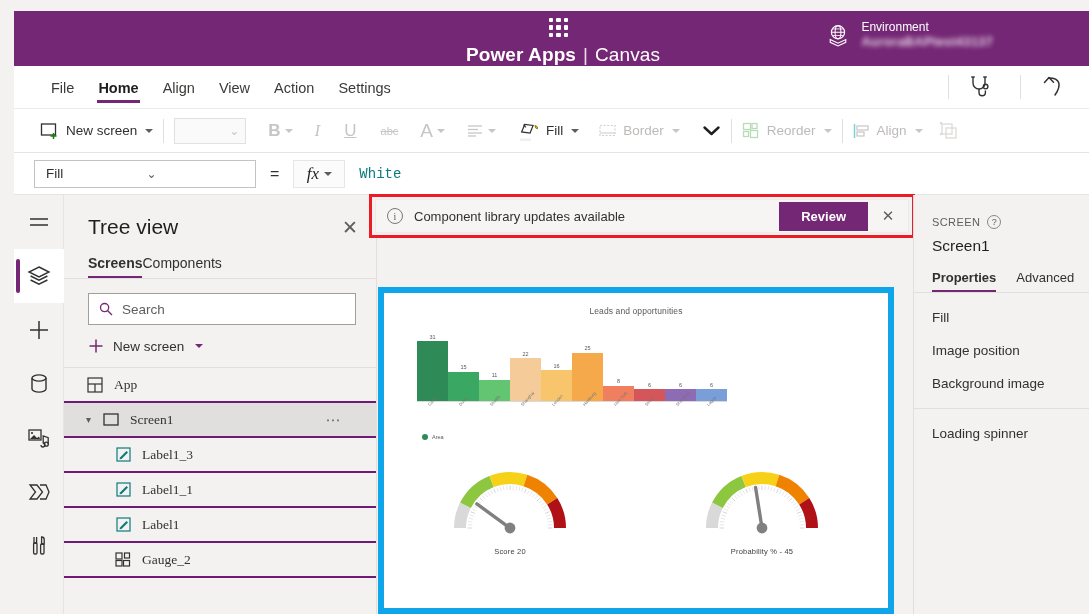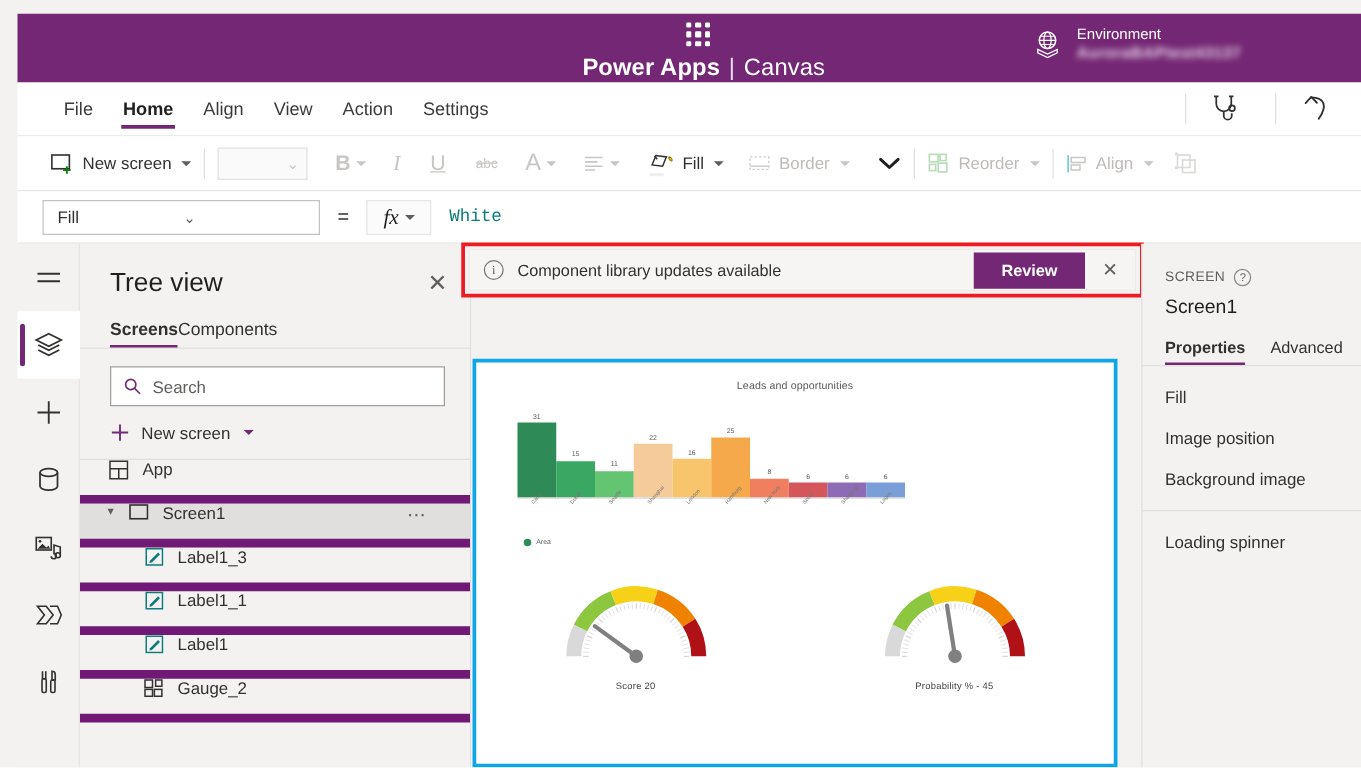--- a/index.html
+++ b/index.html
@@ -166,41 +166,41 @@
     color: #323130; background: transparent; font-family: "Liberation Sans", sans-serif;
   }
   .searchbox input::placeholder { color: #605e5c; }
   .newscreen {
     display: flex; align-items: center; gap: 9px;
     padding: 13px 0 13px 24px; cursor: pointer;
   }
   .newscreen .lbl { font-size: 13.5px; color: #323130; }
   .tree-list { border-top: 1px solid #e1dfdd; }
   .tree-row {
-    display: flex; align-items: flex-start; height: 35px;
-    border-bottom: 7px solid #701a75; cursor: pointer; position: relative;
+    display: flex; align-items: center; height: 35px;
+    border-bottom: 2px solid #701a75; cursor: pointer; position: relative; font-family: Liberation Serif, serif;
   }
   .tree-row.sel { background: #e1dfdd; }
   .tree-row .twisty { width: 16px; margin-left: 12px; color: #605e5c; font-size: 10px; }
   .tree-row .ic { display: flex; align-items: center; justify-content: center; width: 18px; }
   .tree-row .nm { font-size: 13.5px; color: #323130; margin-left: 10px; }
   .tree-row .dots {
     position: absolute; right: 34px; font-size: 15px; color: #605e5c; letter-spacing: 1.5px;
   }
   .indent-1 { padding-left: 50px; }
   .indent-0 { padding-left: 22px; }
 
   
   .canvas-area {
     position: absolute; left: 377px; top: 195px; width: 536px; height: 419px;
     background: #f3f2f1; overflow: hidden;
   }
   .screen {
     position: absolute; left: 1px; top: 92px; width: 516px; height: 327px;
-    background: #fff; border: 3px solid #0ea5e9;
+    background: #fff; border: 6px solid #0ea5e9;
   }
   .chart-title {
     text-align: center; font-size: 8.5px; color: #595959;
     padding-top: 13px; letter-spacing: .1px;
   }
   .bars {
     position: absolute; left: 33px; top: 36px; width: 310px; height: 72px;
     display: flex; align-items: flex-end;
   }
   .bar-col {

